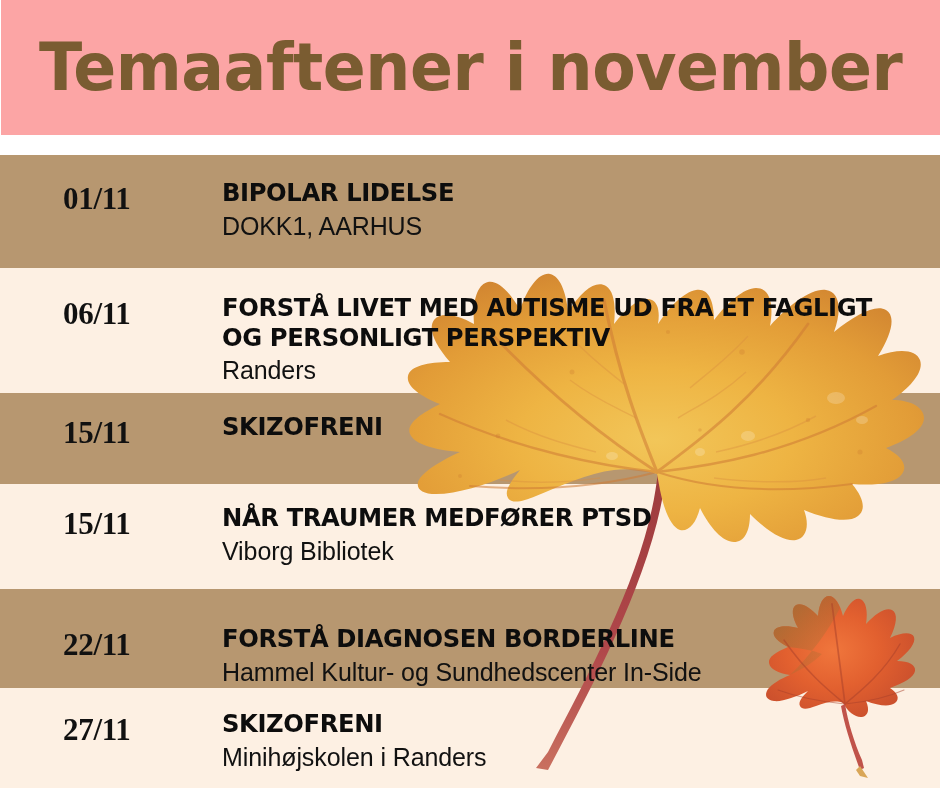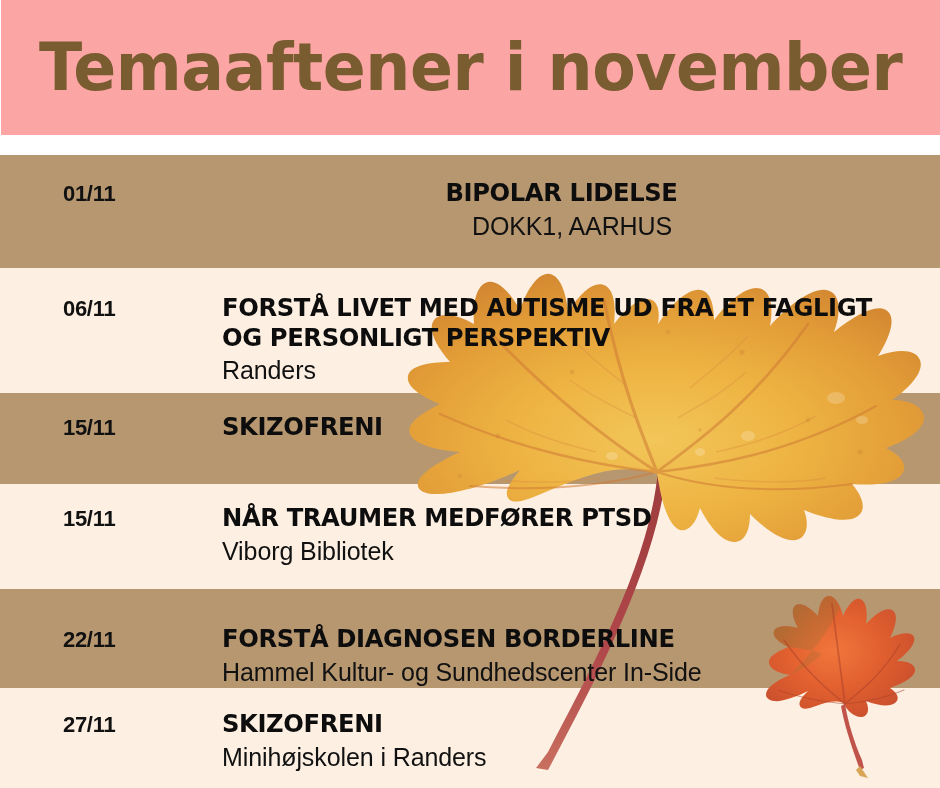--- a/index.html
+++ b/index.html
@@ -77,22 +77,22 @@
   .entry {
     position: absolute;
     left: 0;
     width: 940px;
     display: flex;
     align-items: flex-start;
   }
   .entry-date {
     position: absolute;
     left: 63px;
-    font-family: Liberation Sans, sans-serif;
-    font-size: 22px;
+    font-family: Liberation Serif, serif;
+    font-size: 31px;
     font-weight: 700;
     color: #111111;
     letter-spacing: -0.3px;
     white-space: nowrap;
   }
   .entry-body {
     position: absolute;
     left: 222px;
     width: 700px;
   }
@@ -314,21 +314,21 @@
 
         <path d="M845 704 C 848 722, 854 742, 862 760 L 864 768 L 860 770 C 852 748, 844 724, 841 706 Z" fill="#c0534a"></path>
         <path d="M860 766 L 868 778 L 860 776 L 856 770 Z" fill="#d9a657"></path>
       </g>
     </svg>
   </div>
 
   <div class="text-layer" id="text-layer">
       <div class="entry" style="top: 0px; height: 113px;">
         <div class="entry-date" style="top: 26px;">01/11</div>
-        <div class="entry-body" style="top: 23px; text-align: center;">
+        <div class="entry-body" style="top: 23px;">
           <div class="entry-title">BIPOLAR LIDELSE</div>
           <div class="entry-venue">DOKK1, AARHUS</div>
         </div>
       </div>
       <div class="entry" style="top: 113px; height: 125px;">
         <div class="entry-date" style="top: 28px;">06/11</div>
         <div class="entry-body" style="top: 25px;">
           <div class="entry-title">FORSTÅ LIVET MED AUTISME UD FRA ET FAGLIGT OG PERSONLIGT PERSPEKTIV</div>
           <div class="entry-venue">Randers</div>
         </div>

